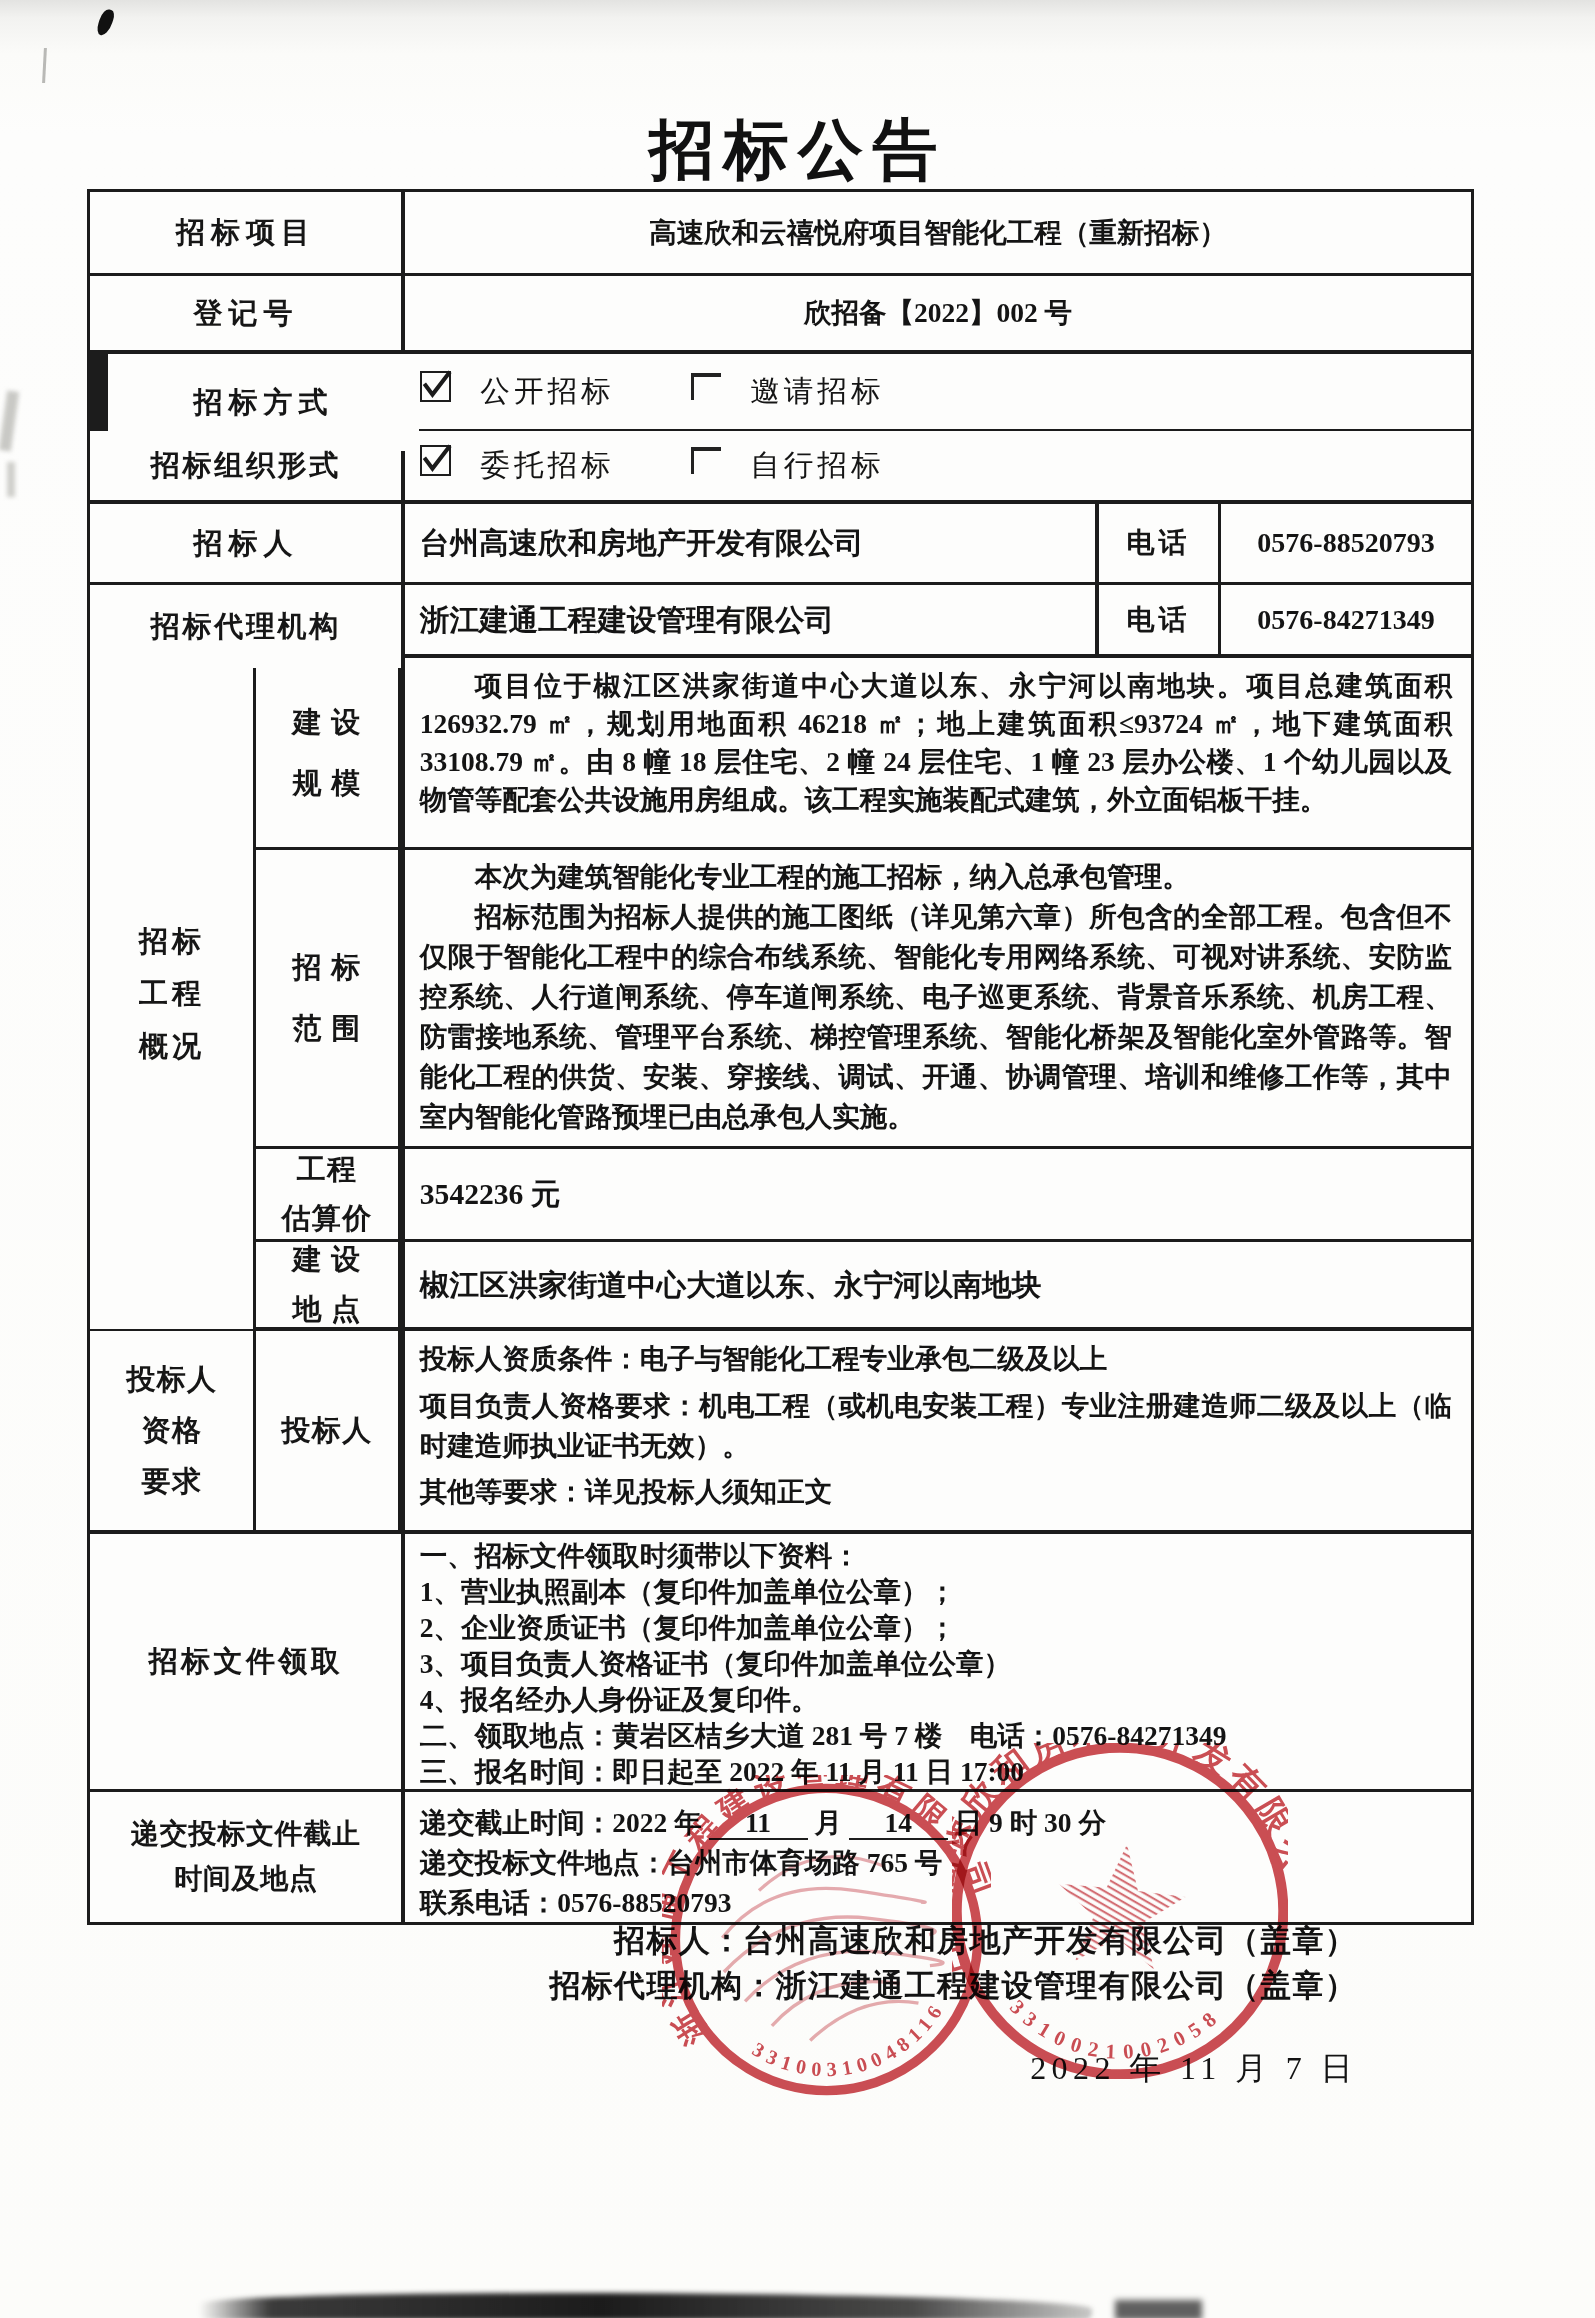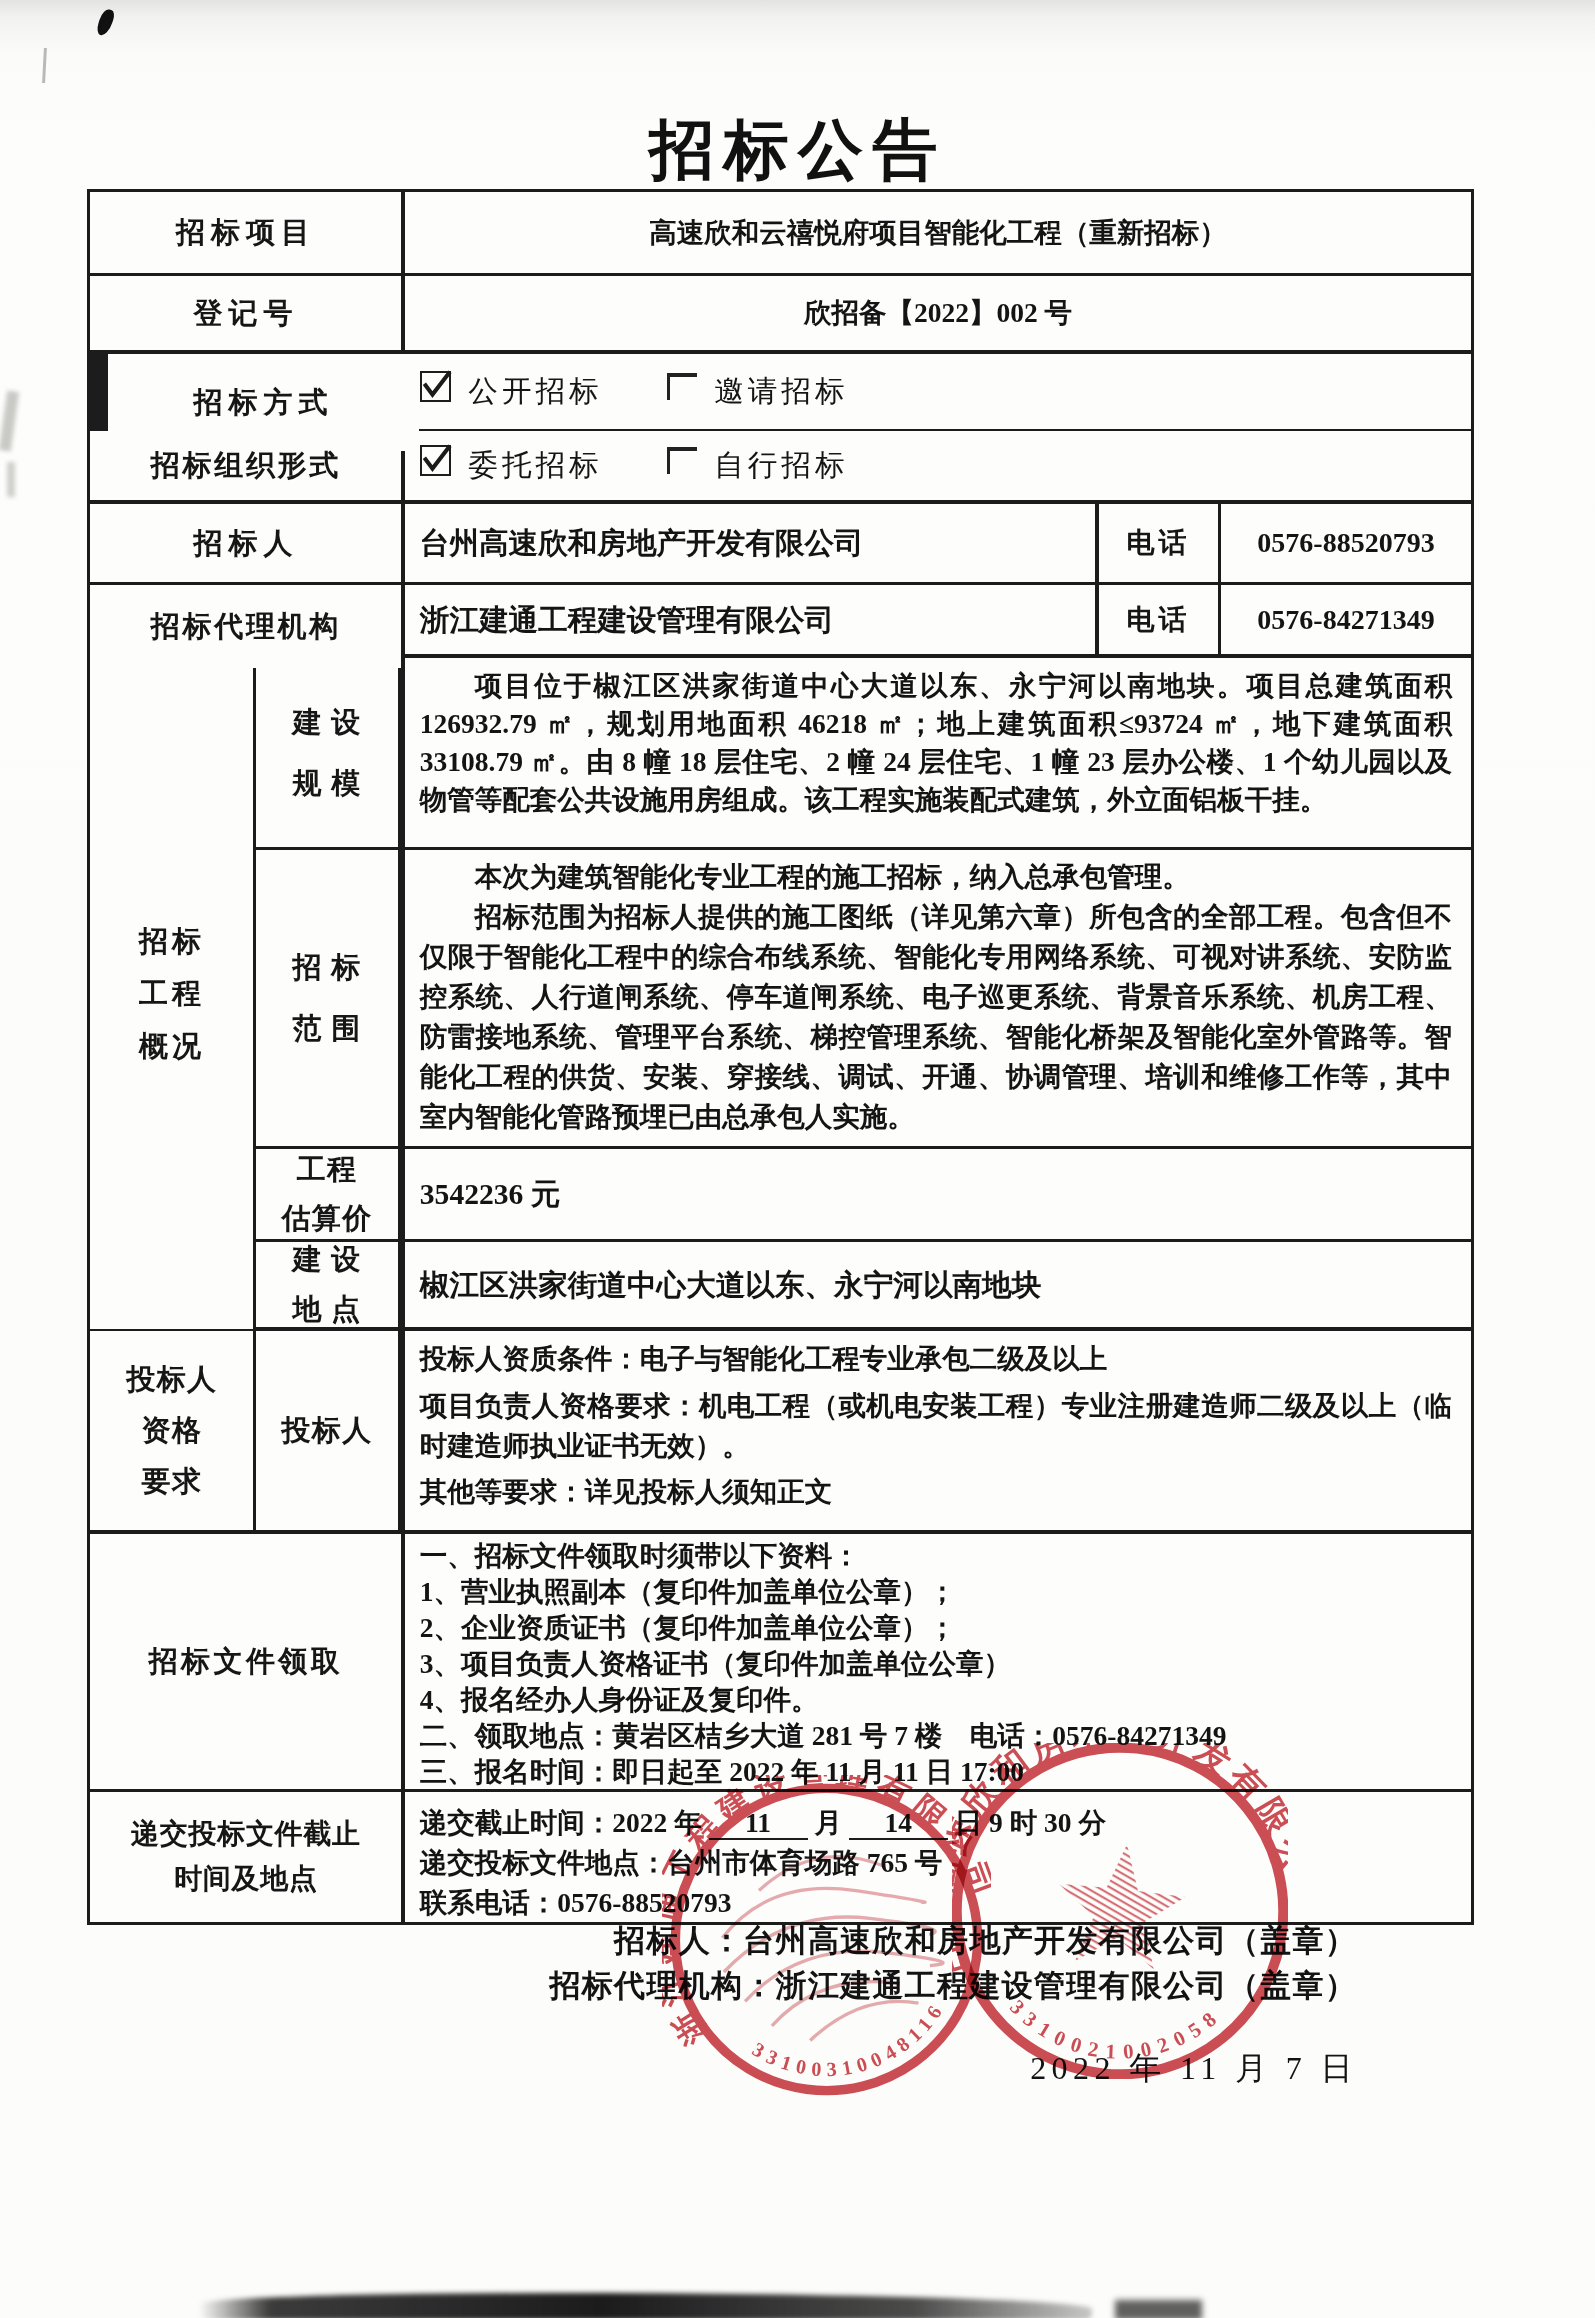--- a/index.html
+++ b/index.html
@@ -14,21 +14,21 @@
   }
   
   .tbl{position:absolute; left:87px; top:189px; width:1387px; height:1736px; background:#1c1c1c;}
   .cell{position:absolute; background:#fdfdfc; box-sizing:border-box; overflow:hidden;}
   .lab{display:flex; align-items:center; justify-content:center; text-align:center;
        font-size:29px; letter-spacing:6px; line-height:1.55; white-space:pre-line; color:#161616;font-weight:bold;}
   .con{padding:5.4px 19px 5.4px 14.8px; font-size:27.5px; line-height:38px; text-align:justify; color:#141414;font-weight:bold;}
   .con.center{display:flex;align-items:center;justify-content:center;text-align:center;padding:0;}
   .con.vcenter{display:flex;align-items:center;}
   .indent{text-indent:2em; margin:0;}
-  .cb-row{display:flex; align-items:center; gap:0; padding-left:14.8px;}
+  .cb-row{display:flex; align-items:center; gap:12px; padding-left:14.8px;}
   .cb{position:relative; width:27px; height:27px; flex:0 0 auto;}
   .cb.checked{border:2.7px solid #1d1d1d; margin-top:-9.4px;}
   .cb.checked svg{position:absolute; left:-2.7px; top:-4px;}
   .cb.unchecked{border-top:4px solid #222; border-left:3.4px solid #222; width:27px; height:23px; margin-top:-9.4px;}
   .cb-label{font-size:29.6px; letter-spacing:4px; margin-left:17.5px;}
   .gap2{margin-left:64px;}
   .lines p{margin:0; line-height:36px; font-size:27.5px;}
   .sub p{margin:0 0 6.7px 0; line-height:40px; font-size:27.5px; text-align:justify;}
   .blank{display:inline-block; min-width:99px; text-align:center; border-bottom:2.7px solid #1d1d1d; line-height:1.05;}
   

